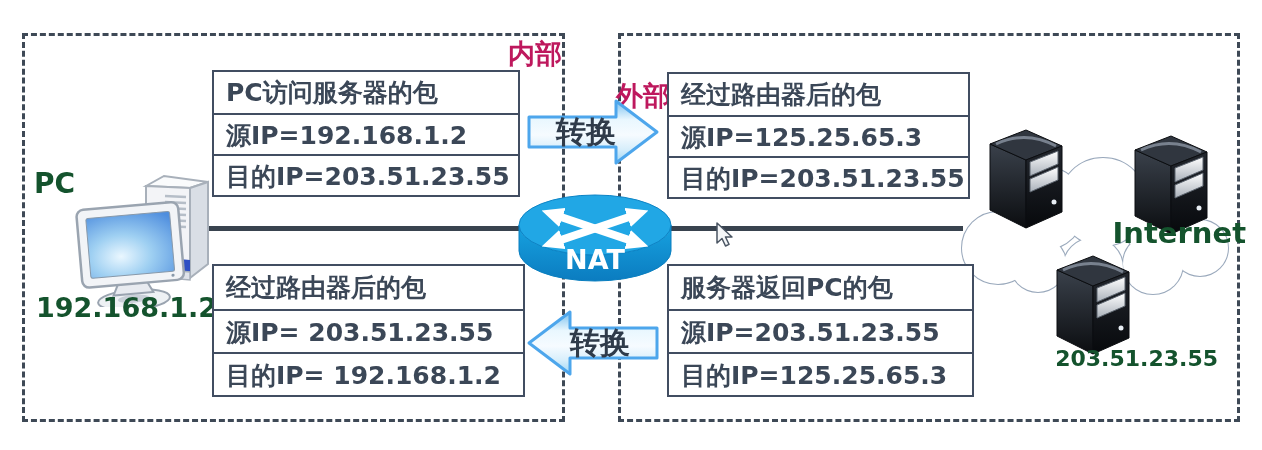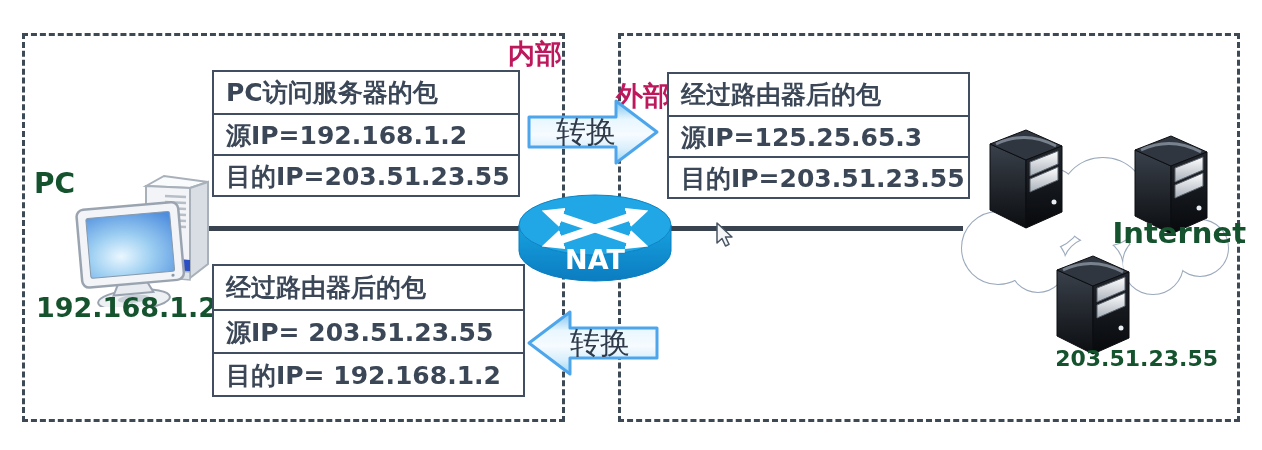--- a/index.html
+++ b/index.html
@@ -33,21 +33,21 @@
   .ptable.tall .prow { height:43px; line-height:43px; }
 
   
   .conn-line {
     position:absolute; height:5px; background:#39434f; z-index:1;
   }
 
   
   .arrow-label {
     position:absolute; z-index:5; display:flex; align-items:center; justify-content:center;
-    font-size:30px; font-weight:normal; color:#2f3b4a;
+    font-size:30px; font-weight:bold; color:#2f3b4a;
   }
 
   .node-label {
     position:absolute; z-index:3; font-weight:bold; color:#14532d; white-space:nowrap;
   }
   .center-text { text-align:right; }
 
   .nat-label {
     position:absolute; z-index:3; font-size:27px; font-weight:bold; color:#ffffff;
     text-align:center;
@@ -218,20 +218,25 @@
     <div class="prow">源IP=125.25.65.3</div>
     <div class="prow">目的IP=203.51.23.55</div>
   </div>
 
   <div class="ptable tall" style="left:212px; top:264px; width:313px;">
     <div class="prow">经过路由器后的包</div>
     <div class="prow">源IP= 203.51.23.55</div>
     <div class="prow">目的IP= 192.168.1.2</div>
   </div>
 
+  <div class="ptable tall" style="left:667px; top:264px; width:307px;">
+    <div class="prow">服务器返回PC的包</div>
+    <div class="prow">源IP=203.51.23.55</div>
+    <div class="prow">目的IP=125.25.65.3</div>
+  </div>
 
   <div class="abs" style="left:526px; top:95px; z-index:4;">
     <svg width="136" height="74" viewBox="0 0 136 74">
       <path d="M3,22 H90 V6 L131,37 L90,68 V52 H3 Z" fill="url(#gradArrow)" stroke="#4da6ec" stroke-width="3" stroke-linejoin="round"></path>
     </svg>
   </div>
   <div class="arrow-label" style="left:526px; top:95px; width:136px; height:74px; padding-right:16px;">转换</div>
 
   <div class="abs" style="left:524px; top:306px; z-index:4;">
     <svg width="136" height="74" viewBox="0 0 136 74">

